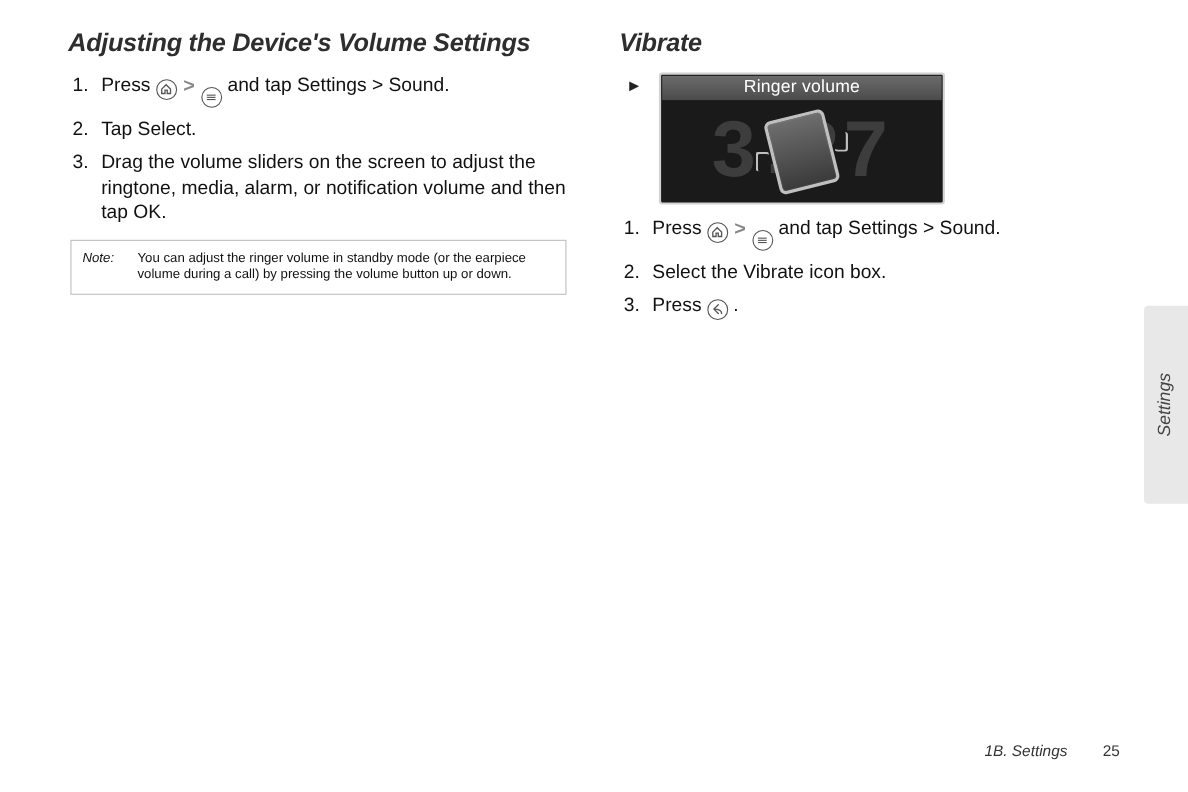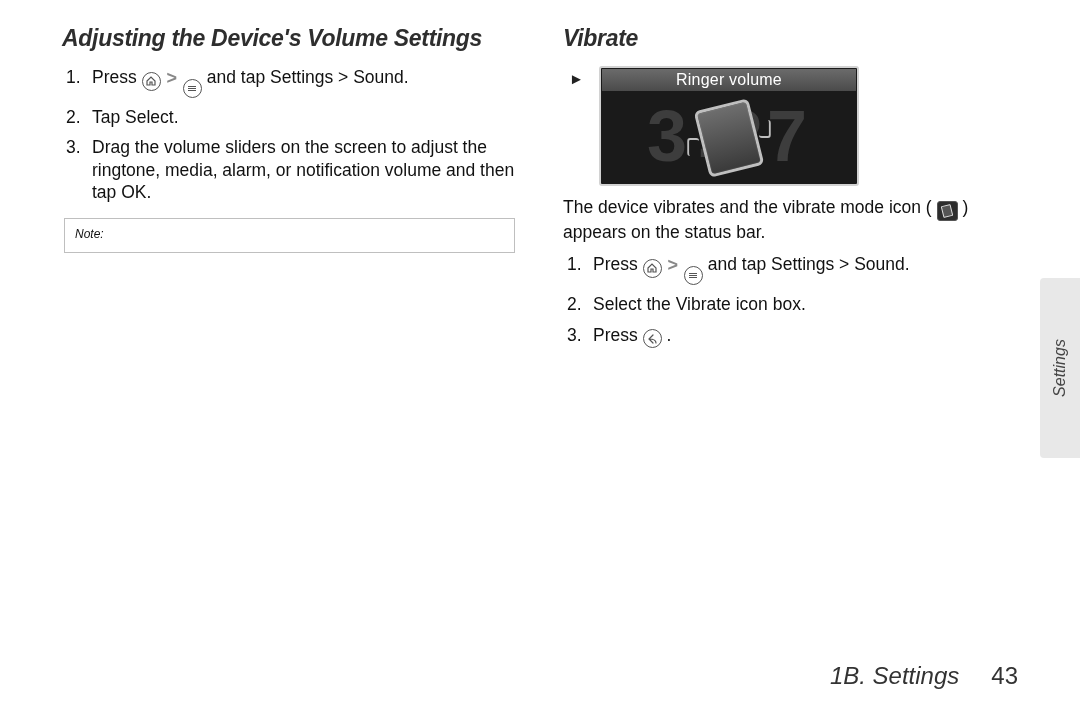--- a/index.html
+++ b/index.html
@@ -167,21 +167,21 @@
     font-size: 16px;
     color: #444;
     white-space: nowrap;
   }
 
   .footer {
     position: absolute;
     right: 62px;
     bottom: 30px;
     font-style: italic;
-    font-size: 24px;
+    font-size: 14px;
     color: #333;
     display:flex;
     gap: 32px;
     align-items: baseline;
   }
   .footer .pg { font-style: normal; }
 </style>
 </head>
 <body>
 
@@ -215,20 +215,21 @@
         </li>
         <li>
           <span class="num">3.</span>
           <span>Drag the volume sliders on the screen to adjust the ringtone, media, alarm, or notification volume and then tap </span><span class="bold">OK</span><span>.</span>
         </li>
       </ul>
 
       <div class="note-box">
         <div class="note-row">
           <div class="note-label">Note:</div>
+          <div class="note-body">You can adjust the ringer volume in standby mode (or the earpiece volume during a call) by pressing the volume button up or down.</div>
         </div>
       </div>
     </div>
 
     <div class="col">
       <h2 class="sec">Vibrate</h2>
 
       <ul class="ol">
         <li>
           <span class="arrow-bullet">►</span>
@@ -240,27 +241,20 @@
           <div class="ringer-header">Ringer volume</div>
           <div class="ringer-clock">
             <span>3</span>
             <span class="colon">:</span>
             <span>27</span>
             <div class="vib-phone"></div>
           </div>
         </div>
       </div>
 
-      <p>
-        <span>The device vibrates and the vibrate mode icon (</span>
-        <span class="icon-vib-inline">
-            <span class="mini"></span>
-          </span>
-        <span>) appears on the status bar.</span>
-      </p>
 
 
       <ul class="ol">
         <li>
           <span class="num">1.</span>
           <span>Press </span>
           <span class="icon-circ icon-home">
             <svg viewBox="0 0 12 12">
                 <path d="M2 6 L6 2 L10 6 L10 10 L7 10 L7 7 L5 7 L5 10 L2 10 Z" fill="none" stroke="#555" stroke-width="1.2"></path>
               </svg>
@@ -292,15 +286,15 @@
     </div>
 
   </div>
 
   <div class="side-tab">
     <div class="label">Settings</div>
   </div>
 
   <div class="footer">
     <span>1B. Settings</span>
-    <span class="pg">43</span>
+    <span class="pg">25</span>
   </div>
 </div>
 
 </body></html>

